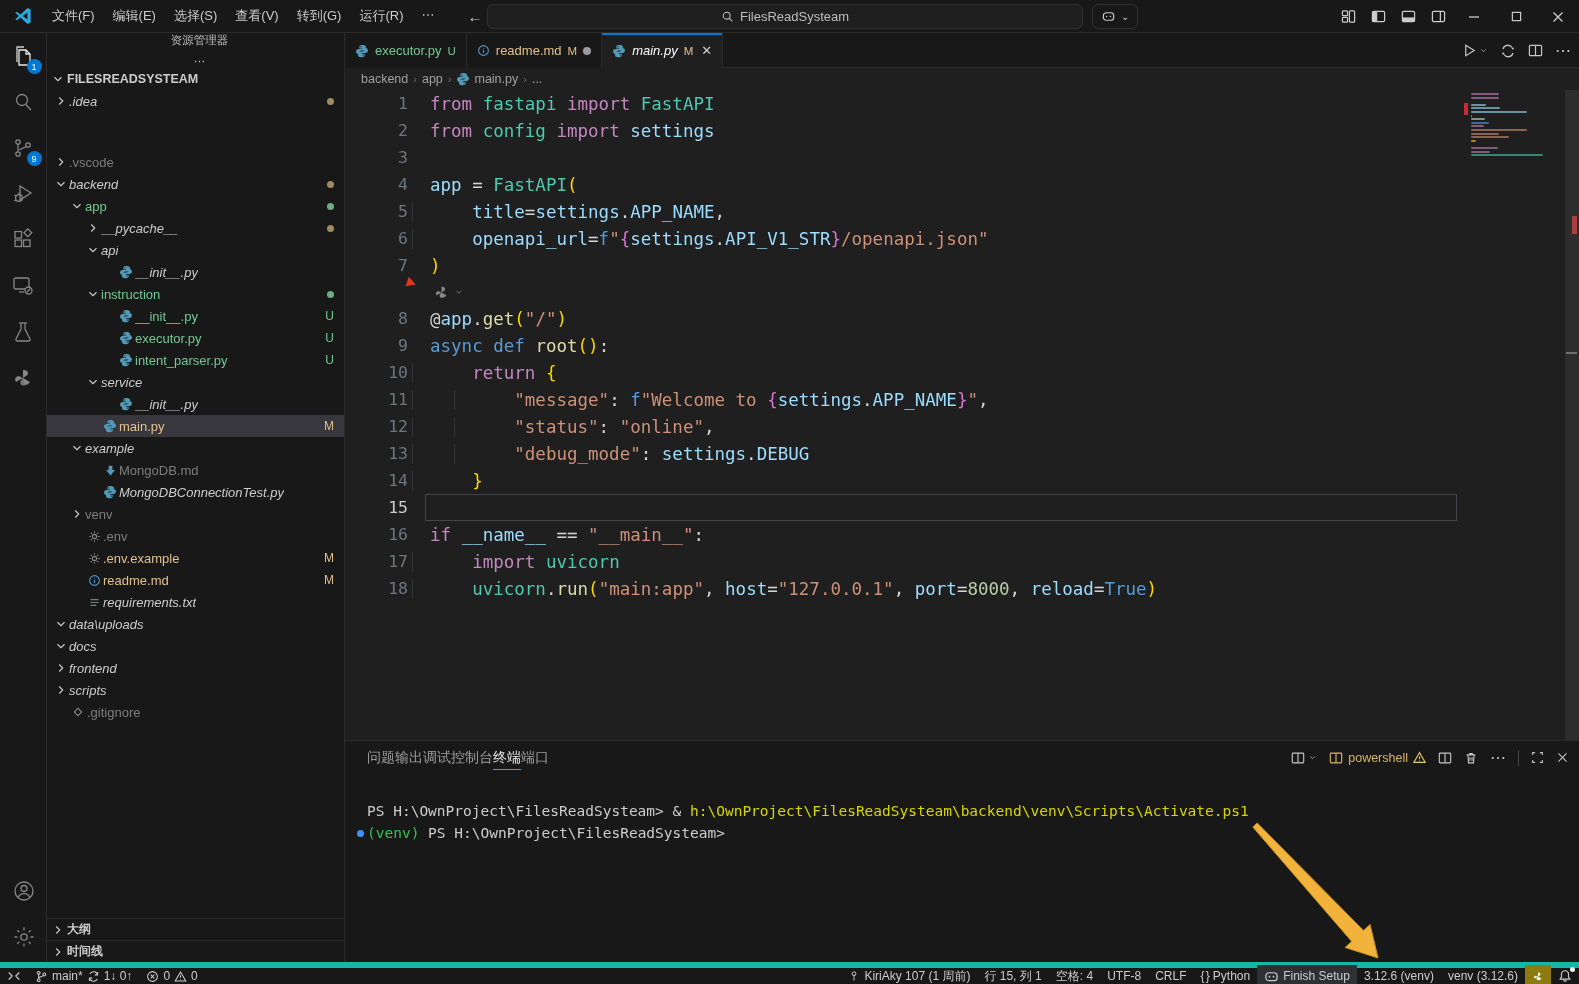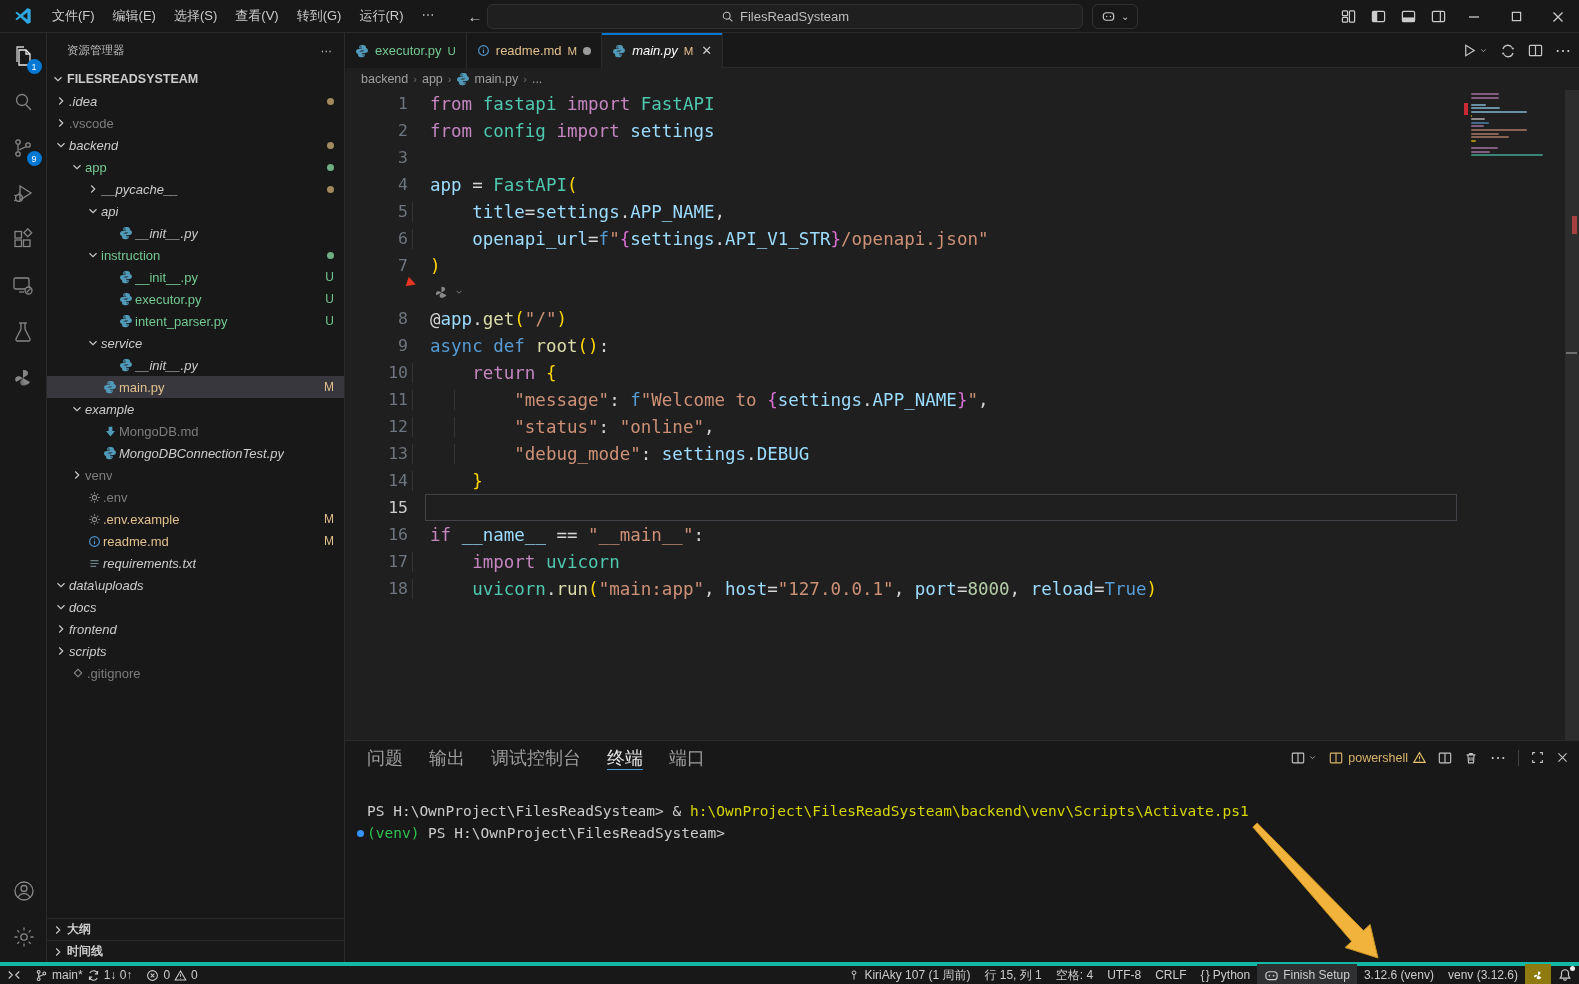--- a/index.html
+++ b/index.html
@@ -35,21 +35,21 @@
     color:#868686; position:relative; }
   .act.active { color:#e7e7e7; }
   .act .badge { position:absolute; right:5px; bottom:5px; min-width:15px; height:15px; border-radius:8px;
     background:#0078d4; color:#fff; font-size:9px; display:flex; align-items:center; justify-content:center;
     padding:0 3px; }
   .act-bottom { position:absolute; bottom:2px; left:0; width:47px; display:flex; flex-direction:column; align-items:center; }
 
   
   .sidebar { width:298px; background:#181818; border-right:1px solid #2b2b2b; position:relative; font-size:13px; }
   .sb-head { height:35px; display:flex; align-items:center; justify-content:space-between; padding:0 12px 0 20px;
-    color:#bdbdbd; font-size:11.5px; }
+    color:#bdbdbd; font-size:11.5px;flex-direction:column; }
   .sb-root { height:22px; display:flex; align-items:center; font-weight:bold; font-size:12.5px; color:#cccccc; padding-left:4px; gap:2px;}
   .tree { }
   .row { height:22px; display:flex; align-items:center; position:relative; color:#cccccc; }
   .row.selected { background:#37373d; }
   .row .chev { width:16px; display:flex; justify-content:center; color:#cccccc; flex:none; }
   .row .ficon { width:18px; display:flex; justify-content:center; flex:none; }
   .row .lbl { white-space:nowrap; overflow:hidden; }
   .row .spacer { flex:1; }
   .row .gbadge { margin-right:10px; font-size:12px; }
   .c-normal { color:#cccccc;font-style:italic; } .c-ignored { color:#7d7d7d; }
@@ -90,36 +90,36 @@
   .minimap .mbar { height:2px; margin-bottom:1.6px; border-radius:1px; }
   .mm-red { position:absolute; left:-7px; top:10px; width:4px; height:12px; background:#cc2936; }
   .scrollbar { position:absolute; right:0; top:57px; width:14px; height:688px; background:rgba(121,121,121,0.16); }
   .ov-red { position:absolute; right:2px; top:183px; width:5px; height:18px; background:#a8403f; }
   .ov-grey { position:absolute; right:2px; top:319px; width:11px; height:2px; background:#6f6f6f; }
 
   
   .panel { position:absolute; left:0; right:0; bottom:0; height:222px; background:#181818;
     border-top:1px solid #2b2b2b; }
   .panel-head { height:33px; display:flex; align-items:center; position:relative; }
-  .ptabs { display:flex; gap:26px; padding-left:22px; font-size:18px; color:#9d9d9d; }
+  .ptabs { display:flex; padding-left:22px; font-size:14px; color:#9d9d9d; }
   .ptab { height:33px; display:flex; align-items:center; position:relative; }
   .ptab.active { color:#e7e7e7; }
   .ptab.active::after { content:""; position:absolute; bottom:4px; left:0; right:0; height:1.5px; background:#4e9ddb; }
   .panel-actions { position:absolute; right:10px; top:0; height:33px; display:flex; align-items:center; gap:12px; color:#c5c5c5; }
   .shell-item { display:flex; align-items:center; gap:5px; color:#d8b46a; font-size:12.5px; }
   .vsep { width:1px; height:16px; background:#444; }
   .term { padding:26px 0 0 8px; font-family:"DejaVu Sans Mono", monospace; font-size:14.5px; line-height:22px; }
   .tline { display:flex; align-items:center; white-space:pre; }
   .tgut { width:14px; flex:none; display:flex; align-items:center; justify-content:center; }
   .tdot { width:7px; height:7px; border-radius:50%; background:#3794ff; }
   .t-white{color:#cccccc}.t-yellow{color:#d6d600}.t-green{color:#2fc24f}
 
   
   .statusbar { position:absolute; left:0; right:0; bottom:0; height:22px; background:#181818;
-    border-top:4px solid #14b8a6; display:flex; align-items:center; justify-content:space-between;
+    border-top:6px solid #14b8a6; display:flex; align-items:center; justify-content:space-between;
     font-size:12px; color:#cccccc; z-index:10; }
   .sb-left, .sb-right { display:flex; align-items:center; height:22px; }
   .sitem { display:flex; align-items:center; gap:4px; padding:0 7px; height:22px; white-space:nowrap; }
   .sitem.highlight { background:#2f3032; }
   .gold-box { background:#8f7a10; width:26px; justify-content:center; }
   .bell-wrap { position:relative; }
   .bell-dot { position:absolute; top:2px; right:4px; width:5px; height:5px; border-radius:50%; background:#f0f0f0; }
 
   
   .overlay { position:absolute; inset:0; pointer-events:none; z-index:60; }
@@ -309,21 +309,21 @@
         <div class="row" style="padding-left: 6px;">
           <span class="chev">
             <svg width="14" height="14" viewBox="0 0 16 16" class="ic">
               <path d="M6 4l4 4-4 4"></path>
             </svg>
           </span>
           <span class="lbl c-normal">.idea</span>
           <span class="spacer"></span>
           <span class="gbadge"><span class="dot" style="background: rgb(160, 138, 94);"></span></span>
         </div>
-        <div class="row" style="padding-left: 6px;">
+        <div class="row" style="padding-left: 6px; margin-top: 39px;">
           <span class="chev">
             <svg width="14" height="14" viewBox="0 0 16 16" class="ic">
               <path d="M6 4l4 4-4 4"></path>
             </svg>
           </span>
           <span class="lbl c-ignored">.vscode</span>
           <span class="spacer"></span>
         </div>
         <div class="row" style="padding-left: 6px;">
           <span class="chev">

